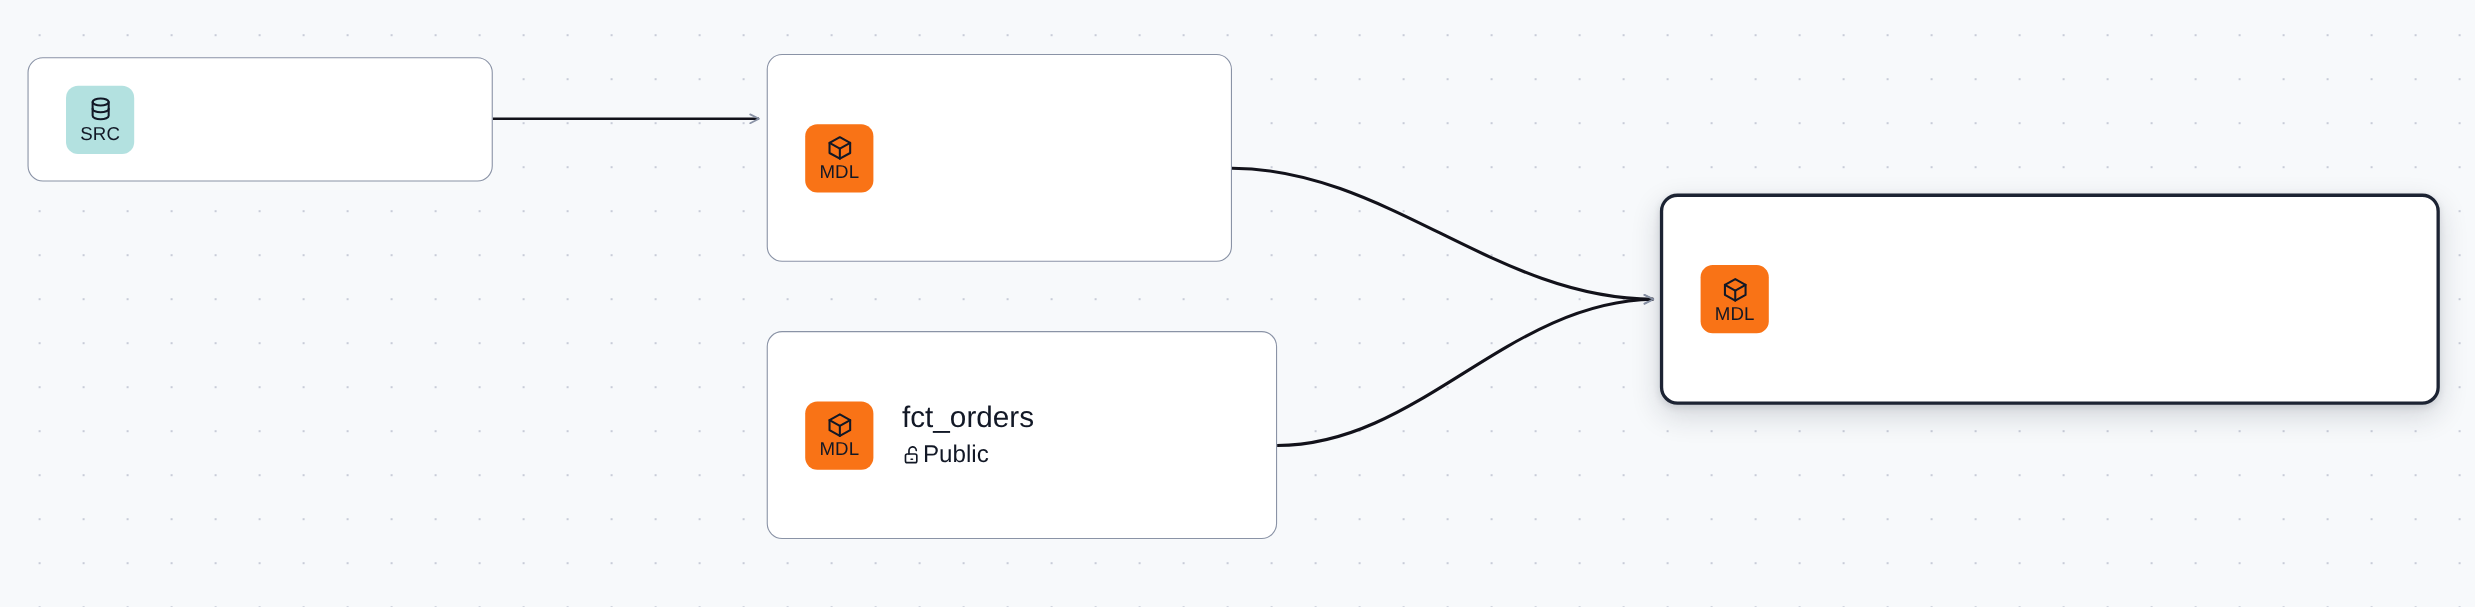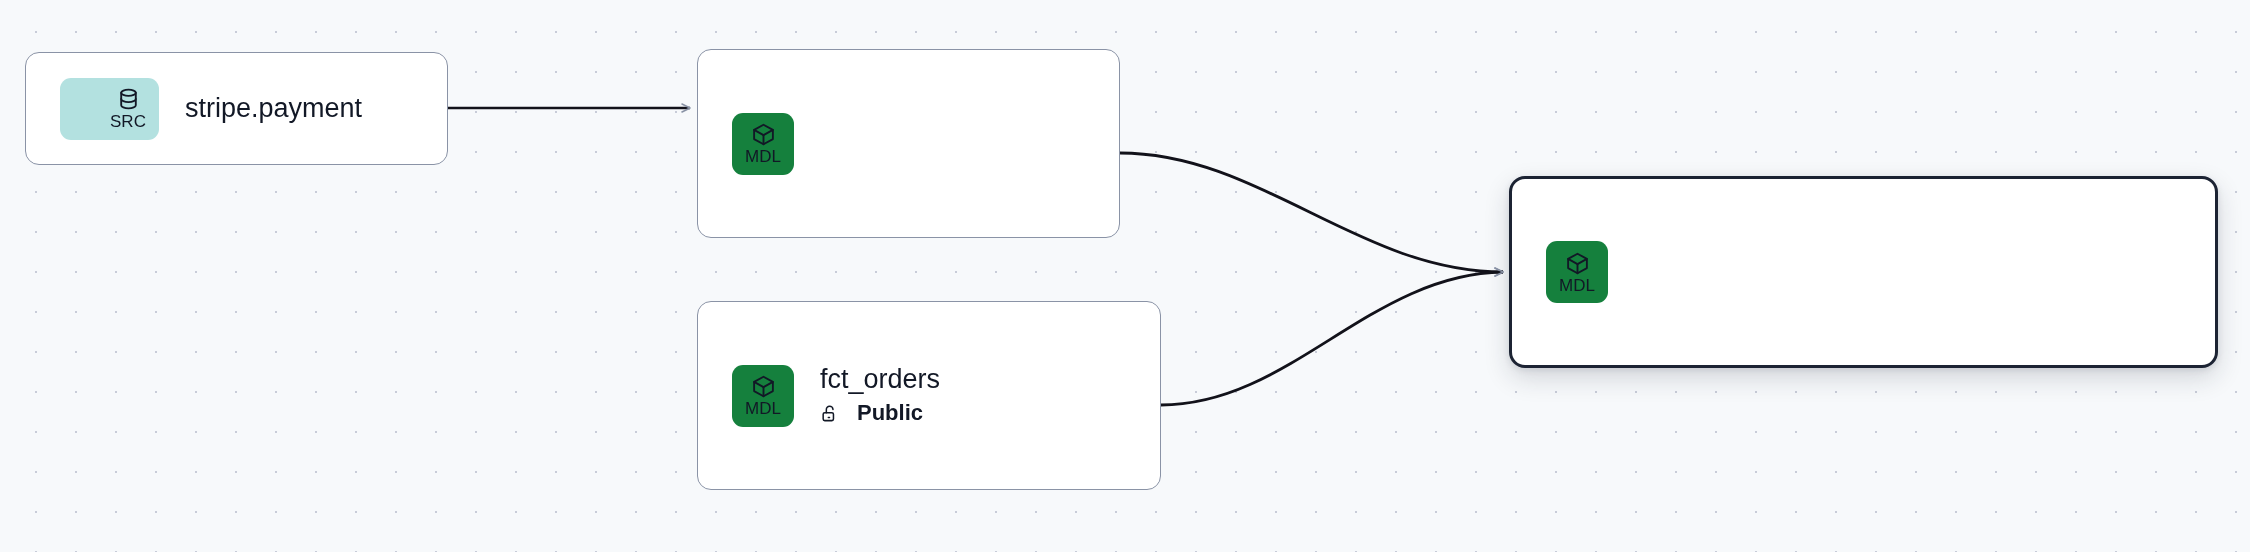--- a/index.html
+++ b/index.html
@@ -46,22 +46,22 @@
     flex: none;
     width: 62px;
     height: 62px;
     border-radius: 11px;
     display: flex;
     flex-direction: column;
     align-items: center;
     justify-content: center;
     gap: 1px;
   }
-  .badge.src { background: #b3e1e0; padding-left: 37px; }
-  .badge.mdl { background: #15803d; }
+  .badge.src { background: #b3e1e0; }
+  .badge.mdl { background: #f97316; }
   .badge svg {
     display: block;
     width: 25px;
     height: 25px;
   }
   .badge-text {
     font-size: 17px;
     line-height: 1;
     color: #121826;
     letter-spacing: 0.1px;
@@ -78,26 +78,25 @@
     font-size: 27px;
     line-height: 1.18;
     color: #121826;
     white-space: nowrap;
     font-family: "Liberation Sans", sans-serif;
   }
   .node-sub {
     margin-top: 4px;
     display: flex;
     align-items: center;
-    gap: 18px;
+    gap: 0;
     font-size: 22px;
     line-height: 1.2;
     color: #121826;
     white-space: nowrap;
-    font-weight: bold;
   }
   .node-sub svg {
     display: block;
     width: 19px;
     height: 19px;
     flex: none;
   }
 </style>
 </head>
 <body>
@@ -119,23 +118,20 @@
   </svg>
 
   <div class="node" style="left:25px; top:52px; width:423px; height:113px;">
     <div class="badge src">
       <svg viewBox="0 0 24 24" fill="none" stroke="#121826" stroke-width="1.8" stroke-linecap="round" stroke-linejoin="round">
         <ellipse cx="12" cy="5.5" rx="7" ry="3"></ellipse>
         <path d="M5 5.5v6c0 1.66 3.13 3 7 3s7-1.34 7-3v-6"></path>
         <path d="M5 11.5v6c0 1.66 3.13 3 7 3s7-1.34 7-3v-6"></path>
       </svg>
       <span class="badge-text">SRC</span>
-    </div>
-    <div class="node-body">
-      <span class="node-title">stripe.payment</span>
     </div>
   </div>
 
   <div class="node" style="left:697px; top:49px; width:423px; height:189px;">
     <div class="badge mdl">
       <svg viewBox="0 0 24 24" fill="none" stroke="#121826" stroke-width="1.8" stroke-linecap="round" stroke-linejoin="round">
         <path d="M12 2.6 21 7.6v8.8L12 21.4 3 16.4V7.6z"></path>
         <path d="M3 7.6 12 12.6l9-5"></path>
         <path d="M12 12.6v8.8"></path>
       </svg>

